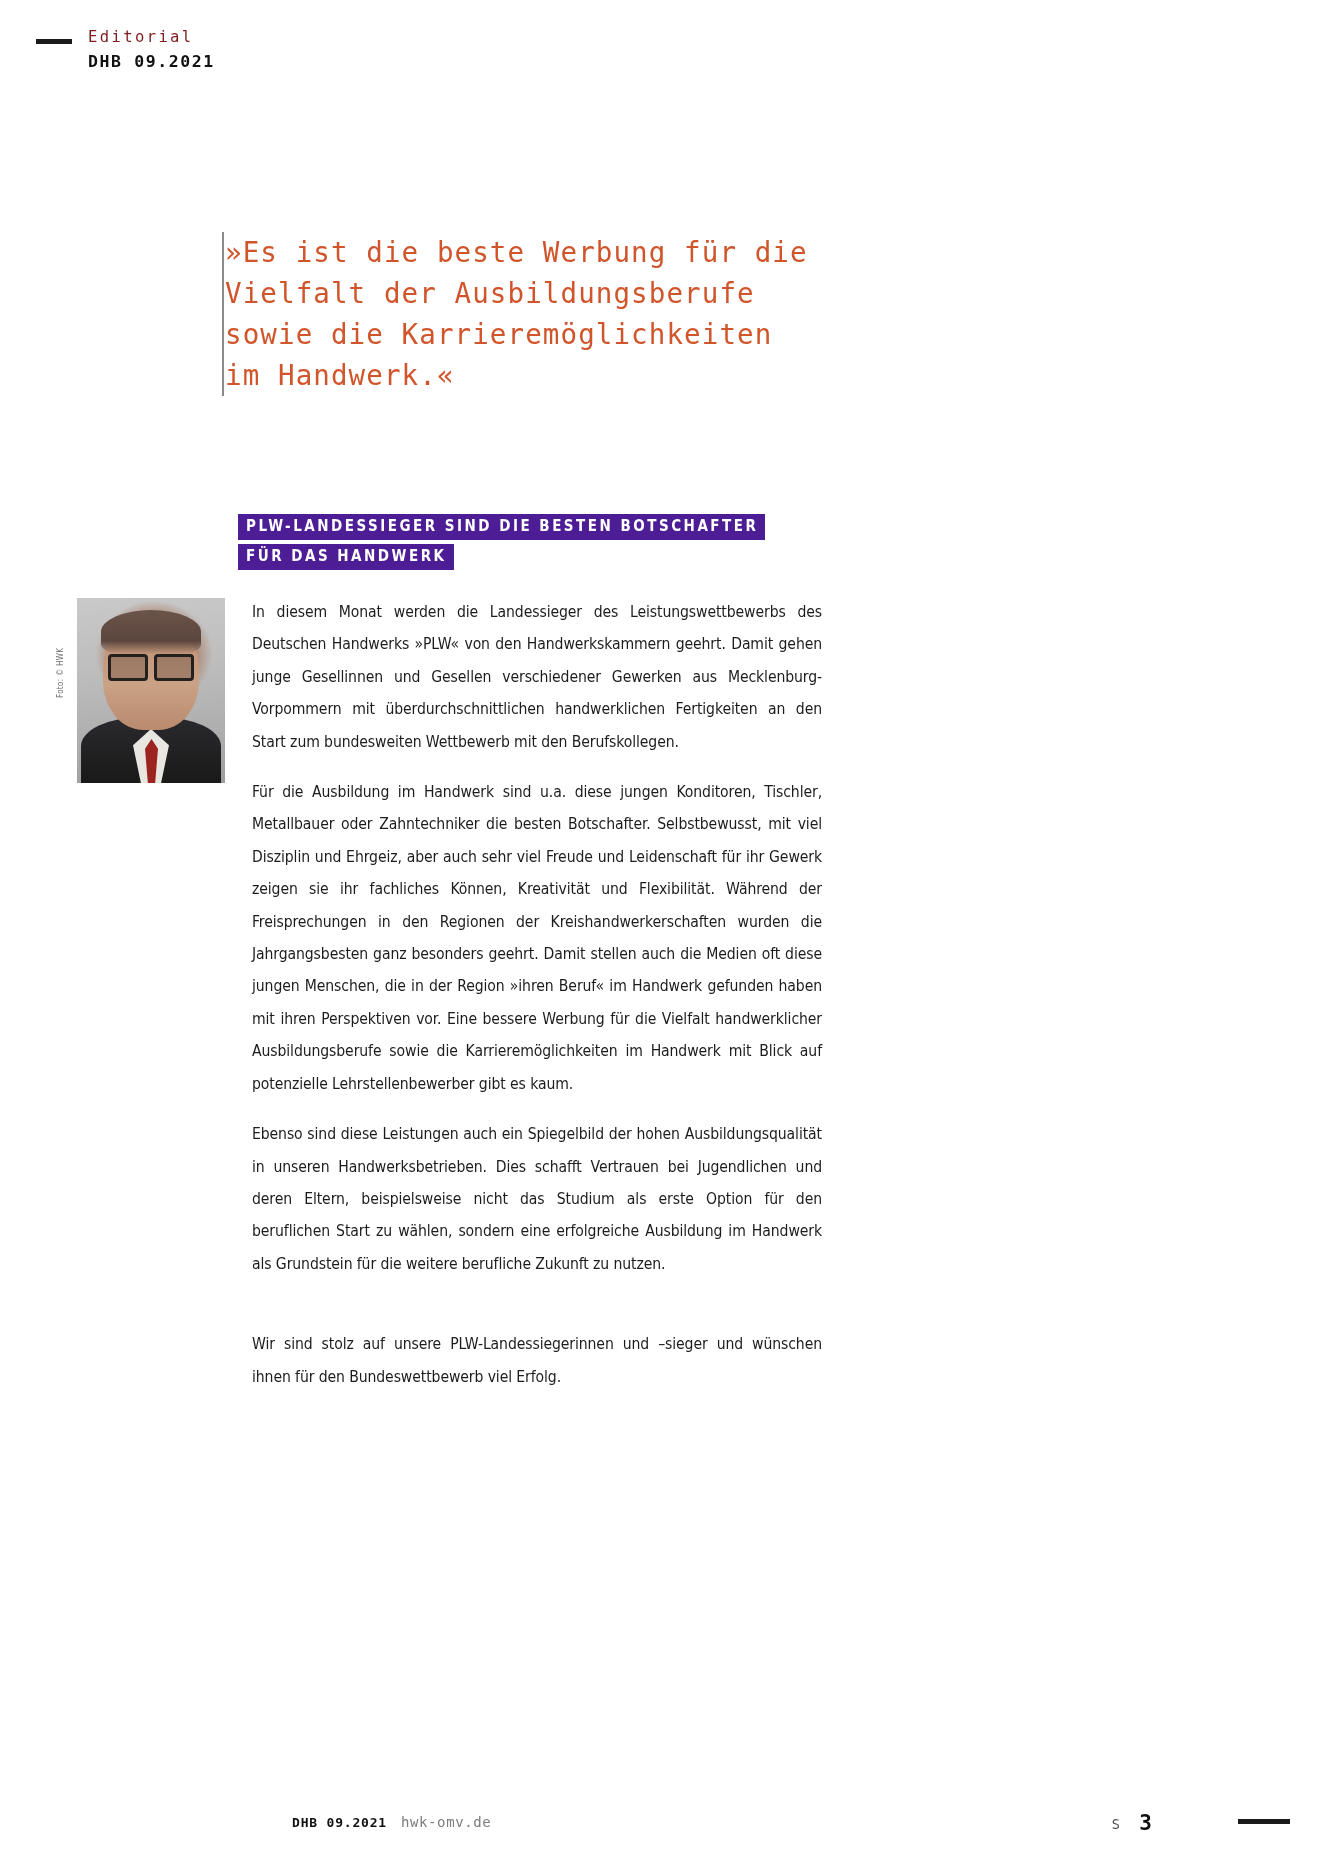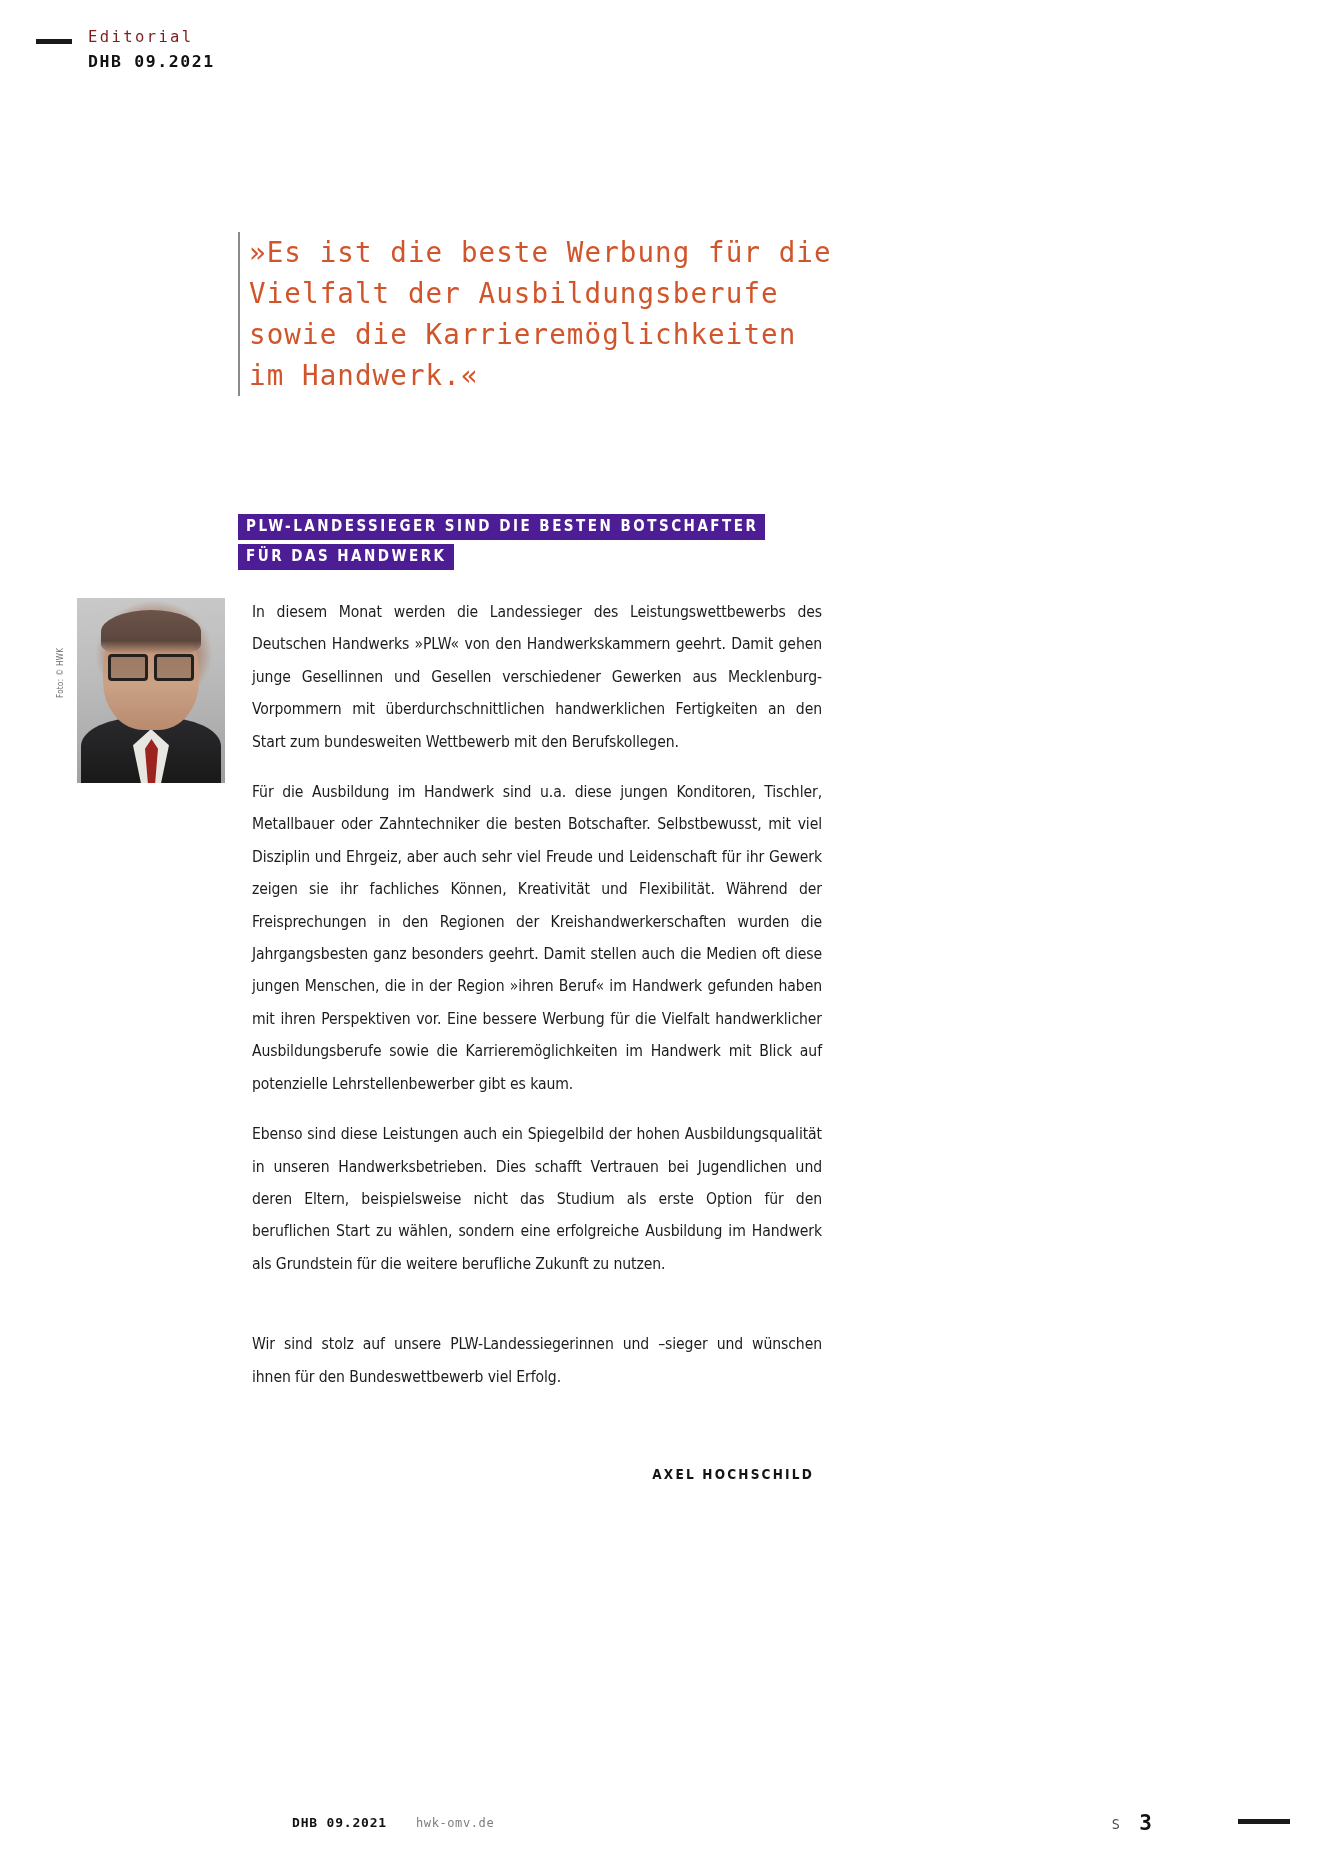--- a/index.html
+++ b/index.html
@@ -49,25 +49,25 @@
     font-family: "DejaVu Sans Mono", monospace;
     font-size: 16.5px;
     letter-spacing: 1.6px;
     color: #111111;
     font-weight: 700;
   }
 
   
   .pullquote {
     position: absolute;
-    left: 238px;
+    left: 222px;
     top: 232px;
     width: 700px;
     border-left: 2px solid #8a8a8a;
-    padding-left: 9px;
+    padding-left: 1px;
     box-sizing: border-box;
   }
   .pullquote-text {
     font-family: "DejaVu Sans Mono", monospace;
     font-size: 27.5px;
     line-height: 41px;
     color: #d1552b;
     letter-spacing: 1.1px;
     font-weight: 400;
     white-space: pre-line;
@@ -225,24 +225,24 @@
     left: 292px;
     bottom: 45px;
     font-family: "DejaVu Sans Mono", monospace;
     font-size: 13px;
     font-weight: 700;
     letter-spacing: 0.8px;
     color: #111111;
   }
   .footer-url {
     position: absolute;
-    left: 416px;
+    left: 401px;
     bottom: 45px;
     font-family: "DejaVu Sans Mono", monospace;
-    font-size: 12px;
+    font-size: 14px;
     letter-spacing: 0.6px;
     color: #7d7d7d;
   }
   .footer-pagelabel {
     position: absolute;
     right: 206px;
     bottom: 43px;
     font-family: "DejaVu Sans Mono", monospace;
     font-size: 13.5px;
     color: #4a4a4a;
@@ -297,21 +297,20 @@
 <div class="photo-credit">Foto: © HWK</div>
 
 <div class="body-col">
   <p class="para">In diesem Monat werden die Landessieger des Leistungswettbewerbs des Deutschen Handwerks »PLW« von den Handwerkskammern geehrt. Damit gehen junge Gesellinnen und Gesellen verschiedener Gewerken aus Mecklenburg-Vorpommern mit überdurchschnittlichen handwerklichen Fertigkeiten an den Start zum bundesweiten Wettbewerb mit den Berufskollegen.</p>
   <p class="para">Für die Ausbildung im Handwerk sind u.a. diese jungen Konditoren, Tischler, Metallbauer oder Zahntechniker die besten Botschafter. Selbstbewusst, mit viel Disziplin und Ehrgeiz, aber auch sehr viel Freude und Leidenschaft für ihr Gewerk zeigen sie ihr fachliches Können, Kreativität und Flexibilität. Während der Freisprechungen in den Regionen der Kreishandwerkerschaften wurden die Jahrgangsbesten ganz besonders geehrt. Damit stellen auch die Medien oft diese jungen Menschen, die in der Region »ihren Beruf« im Handwerk gefunden haben mit ihren Perspektiven vor. Eine bessere Werbung für die Vielfalt handwerklicher Ausbildungsberufe sowie die Karrieremöglichkeiten im Handwerk mit Blick auf potenzielle Lehrstellenbewerber gibt es kaum.</p>
   <p class="para">Ebenso sind diese Leistungen auch ein Spiegelbild der hohen Ausbildungsqualität in unseren Handwerksbetrieben. Dies schafft Vertrauen bei Jugendlichen und deren Eltern, beispielsweise nicht das Studium als erste Option für den beruflichen Start zu wählen, sondern eine erfolgreiche Ausbildung im Handwerk als Grundstein für die weitere berufliche Zukunft zu nutzen.</p>
   <p class="para">Wir sind stolz auf unsere PLW-Landessiegerinnen und –sieger und wünschen ihnen für den Bundeswettbewerb viel Erfolg.</p>
 </div>
 
 <div class="signature">
-  <div class="sig-line">AXEL HOCHSCHILD</div>
 </div>
 
 <div class="footer">
   <div class="footer-issue">DHB 09.2021</div>
   <div class="footer-url">hwk-omv.de</div>
   <div class="footer-pagelabel">S</div>
   <div class="footer-pagenum">3</div>
   <div class="footer-rule"></div>
 </div>
 

